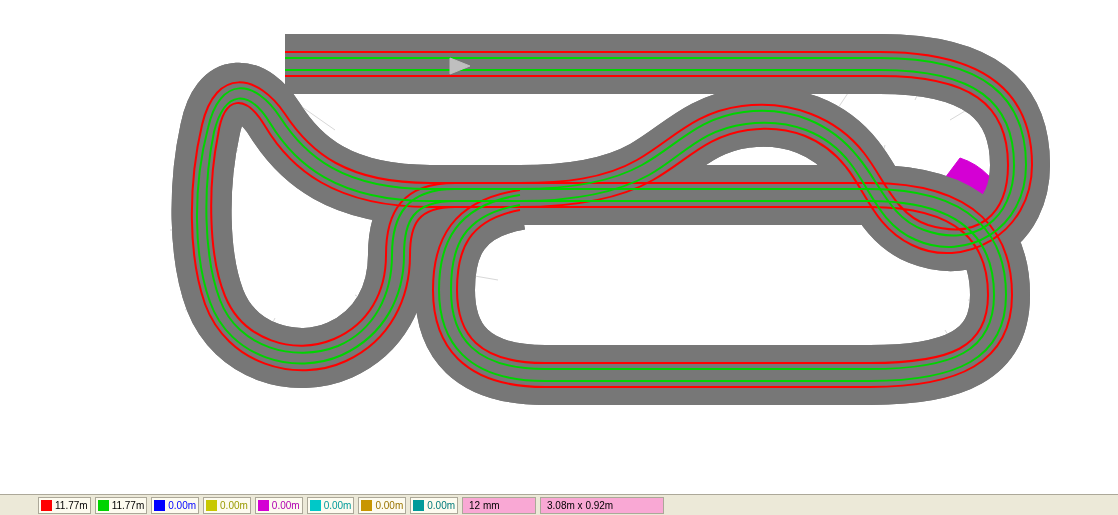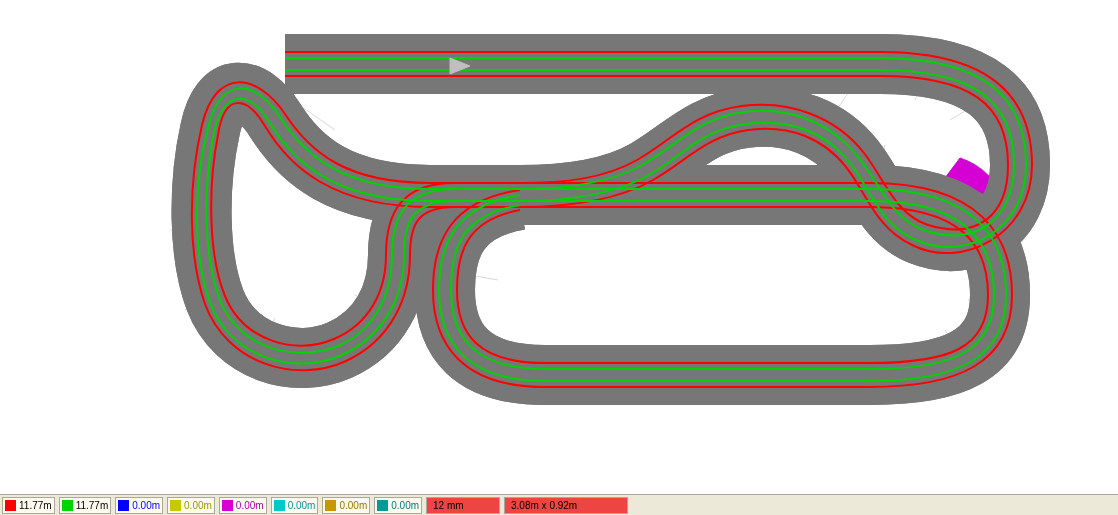--- a/index.html
+++ b/index.html
@@ -49,21 +49,21 @@
   .lane-swatch {
     width: 11px;
     height: 11px;
     border: 0;
     display: inline-block;
   }
   .lane-chip span.len { color: inherit; }
   .status-cell {
     height: 15px;
     border: 1px solid #aca899;
-    background: #ef4444;
+    background: #f9a8d4;
     padding: 0 6px;
     display: inline-flex;
     align-items: center;
     font-size: 10px;
     min-width: 60px;
   }
 </style>
 </head>
 <body>
 
@@ -264,21 +264,21 @@
            L 545 369
            C 474 369 451 337 451 290
            C 451 247 462 215 520 205" fill="none" stroke="#00d400" stroke-width="2"></path>
 
       <polygon points="450,58 470,66 450,74" fill="#bfbfbf" stroke="#bfbfbf"></polygon>
     </g>
   </svg>
 </div>
 
 <div id="status-bar">
-  <div id="lane-chips" style="display: inline-flex; gap: 4px;">
+  <div id="lane-chips" style="display: inline-flex; gap: 4px; margin-left: 36px;">
       <div class="lane-chip">
         <span class="lane-swatch" style="background: rgb(255, 0, 0);"></span>
         <span class="len" style="color: rgb(0, 0, 0);">11.77m</span>
       </div>
       <div class="lane-chip">
         <span class="lane-swatch" style="background: rgb(0, 212, 0);"></span>
         <span class="len" style="color: rgb(0, 0, 0);">11.77m</span>
       </div>
       <div class="lane-chip">
         <span class="lane-swatch" style="background: rgb(0, 0, 255);"></span>

